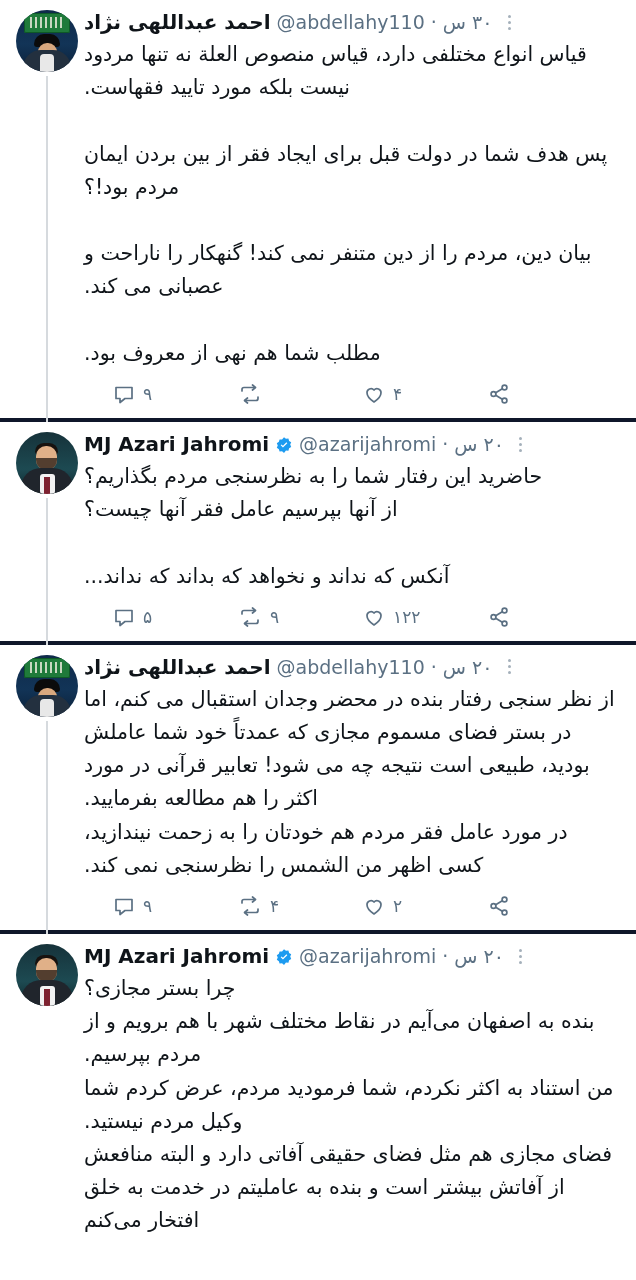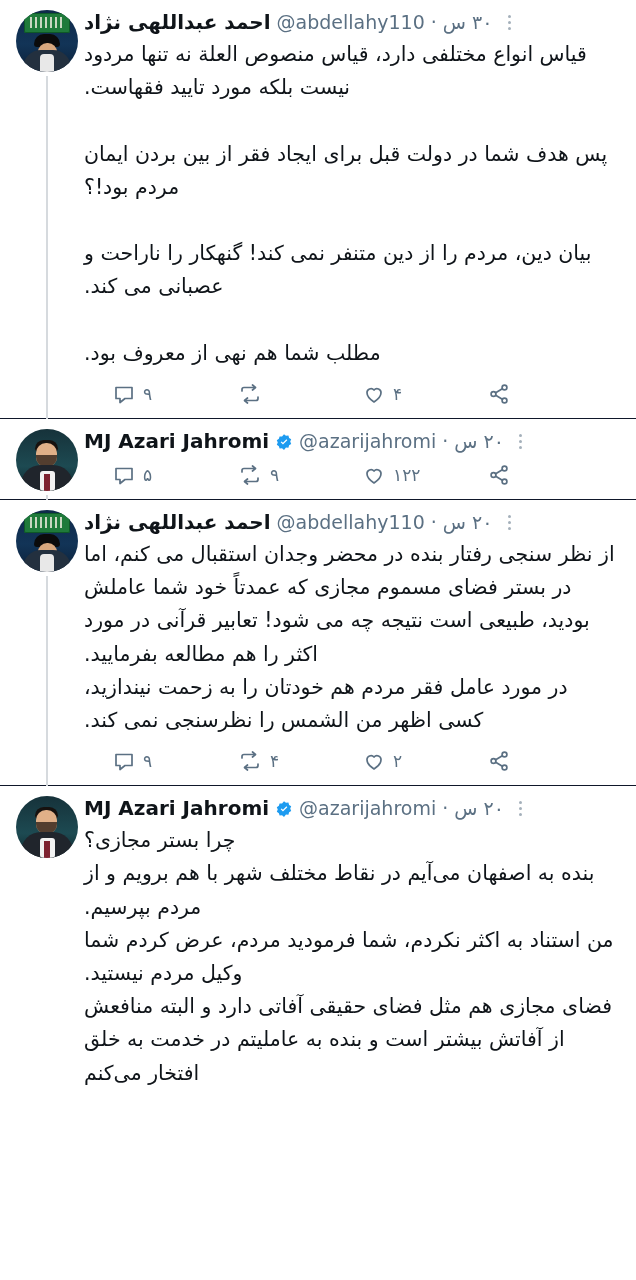--- a/index.html
+++ b/index.html
@@ -15,21 +15,21 @@
   .thread {
     width: 636px;
     background: #ffffff;
     position: relative;
   }
   .tweet {
     position: relative;
     display: flex;
     flex-direction: row-reverse;
     padding: 8px 10px 0 10px;
-    border-bottom: 1px solid #0f172a;
+    border-bottom: 4px solid #0f172a;
     background: #ffffff;
   }
   .tweet.no-border { border-bottom: none; }
 
   .avatar-col {
     width: 74px;
     flex: 0 0 74px;
     display: flex;
     flex-direction: column;
     align-items: center;
@@ -293,20 +293,24 @@
         </span>
         <span class="handle">@azarijahromi</span>
         <span class="dot">·</span>
         <span class="time">۲۰ س</span>
         <span class="more">
             <i></i>
             <i></i>
             <i></i>
           </span>
       </div>
+      <div class="text">حاضرید این رفتار شما را به نظرسنجی مردم بگذاریم؟
+از آنها بپرسیم عامل فقر آنها چیست؟
+
+آنکس که نداند و نخواهد که بداند که نداند...</div>
       <div class="actions">
         <div class="act">
           <svg width="24" height="24" viewBox="0 0 24 24" fill="none" stroke="#5b7083" stroke-width="1.7">
               <path d="M4 5.5h16v11H13l-5 4v-4H4z" stroke-linejoin="round"></path>
             </svg>
           <span>۵</span>
         </div>
         <div class="act">
           <svg width="26" height="24" viewBox="0 0 26 24" fill="none" stroke="#5b7083" stroke-width="1.7">
               <path d="M5 9V7.5a2 2 0 0 1 2-2h11" stroke-linecap="round"></path>

